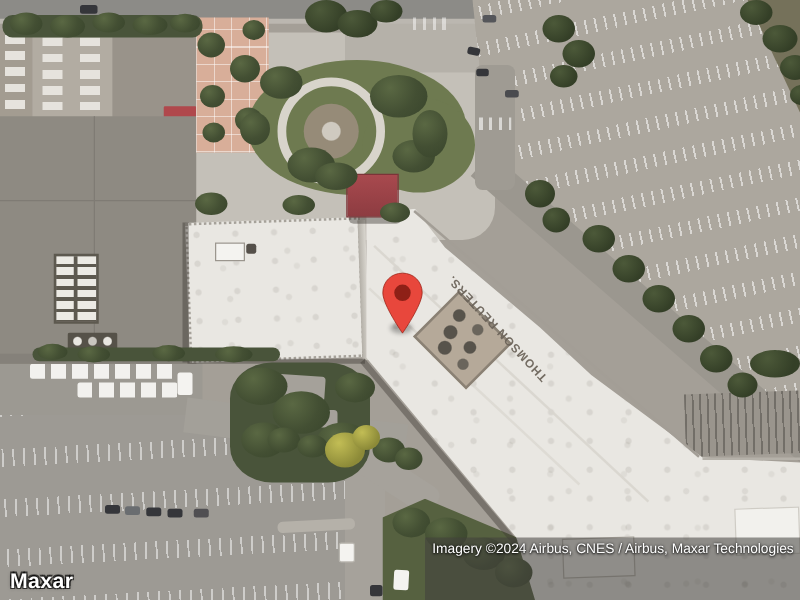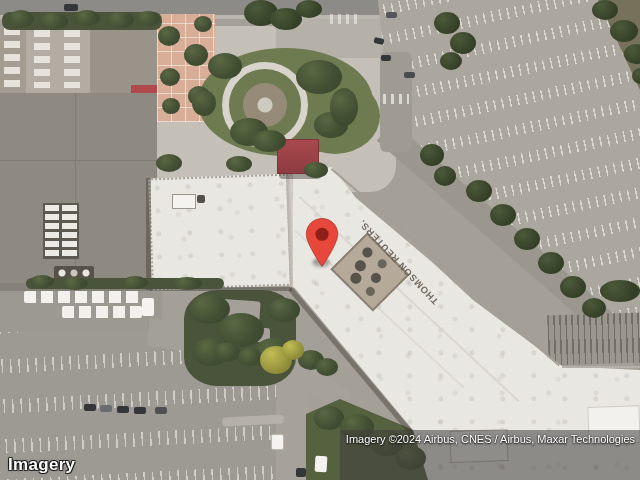--- a/index.html
+++ b/index.html
@@ -238,16 +238,16 @@
   <div class="car" style="left:296px;top:468px;width:10px;height:9px;"></div>
   <div class="abs" style="left:271px;top:434px;width:11px;height:14px;background:#f4f3f0;border-radius:2px;border:1px solid #b9b6af;"></div>
   <div class="abs" style="left:315px;top:456px;width:12px;height:16px;background:#f4f3f0;border-radius:2px;transform:rotate(3deg);"></div>
 
   <div class="abs" style="left:312px;top:258px;width:18px;height:9px;border-radius:50%;background:rgba(0,0,0,.28);filter:blur(1.5px);"></div>
   <svg class="abs" style="left:304px;top:217px;" width="36" height="51" viewBox="0 0 24 34">
     <path d="M12 1 C6 1 1.5 5.6 1.5 11.5 C1.5 18 12 33 12 33 C12 33 22.5 18 22.5 11.5 C22.5 5.6 18 1 12 1 Z" stroke="#9a1e12" stroke-width="0.4" fill="#E8473C"></path>
     <circle cx="12" cy="11.5" r="4.4" fill="#8E2017"></circle>
   </svg>
 
-  <div id="google-logo">Imagery</div>
+  <div id="google-logo">Maxar</div>
   <div id="attribution">Imagery ©2024 Airbus, CNES / Airbus, Maxar Technologies</div>
 
 </div>
 
 </body></html>

